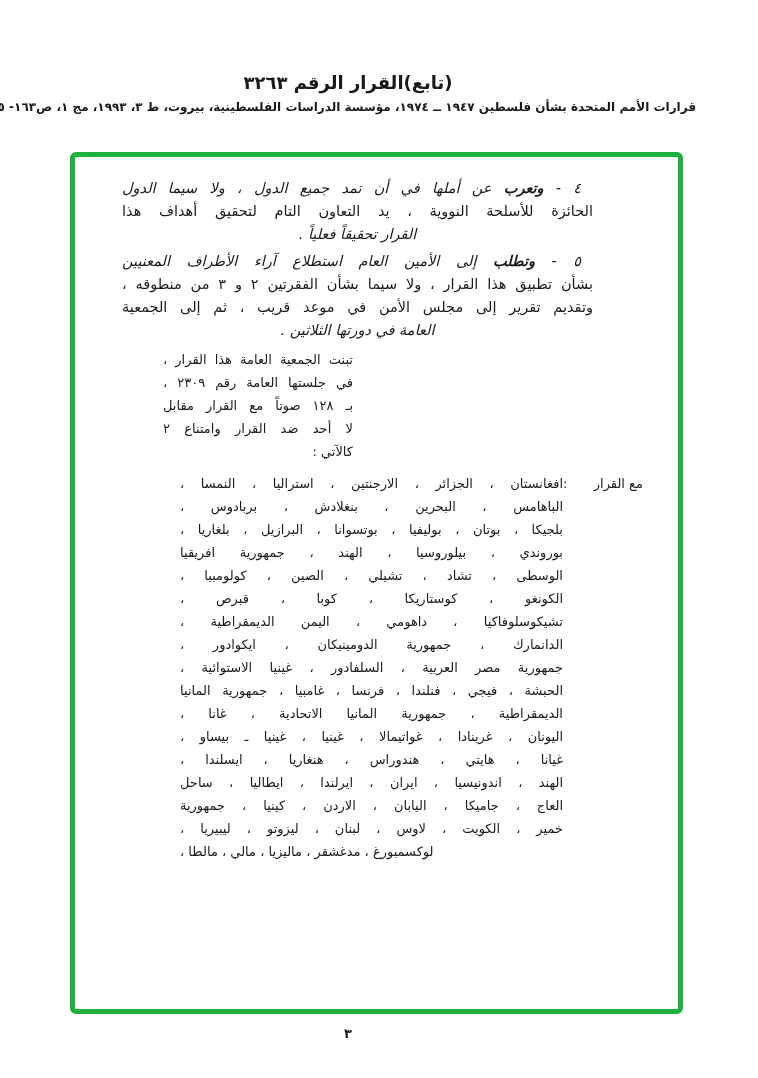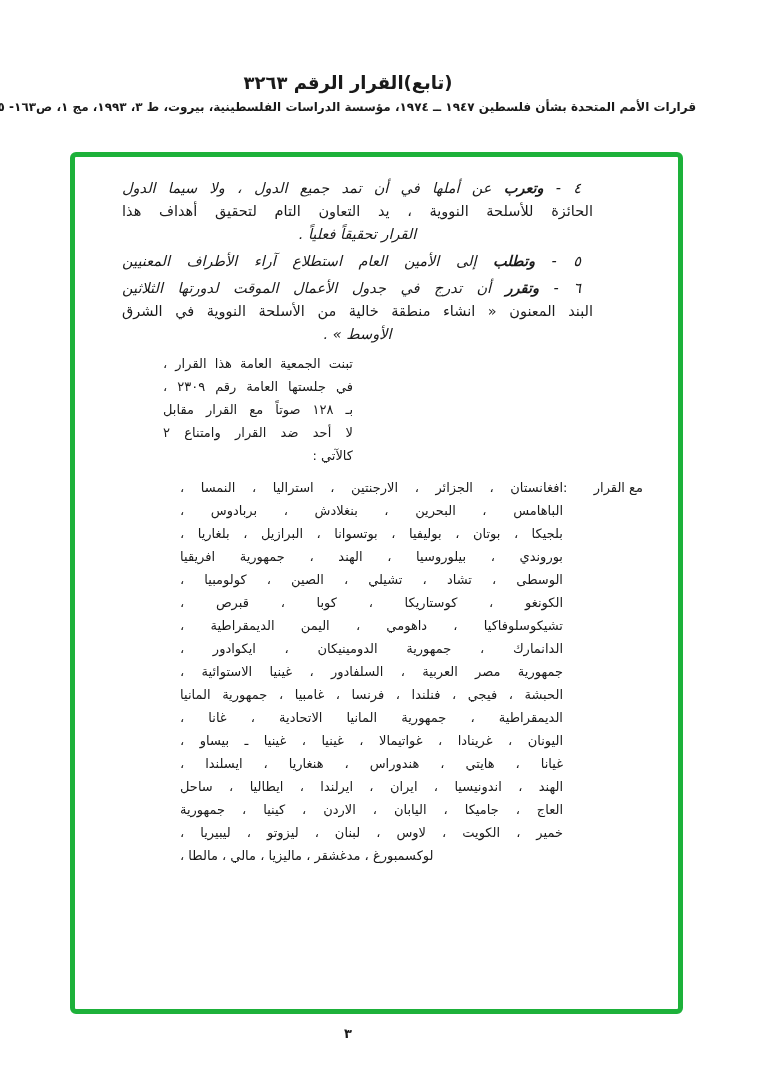--- a/index.html
+++ b/index.html
@@ -82,33 +82,27 @@
             <div>القرار تحقيقاً فعلياً .</div>
           </div>
       </div>
 
       <div class="para">
         <div class="first">
           <span>٥ -</span>
           <span class="kw">وتطلب</span>
           <span>إلى الأمين العام استطلاع آراء الأطراف المعنيين</span>
         </div>
+        <div class="plines">
+            <div>بشأن تطبيق هذا القرار ، ولا سيما بشأن الفقرتين ٢ و ٣ من منطوقه ،</div>
+            <div>وتقديم تقرير إلى مجلس الأمن في موعد قريب ، ثم إلى الجمعية</div>
+            <div>العامة في دورتها الثلاثين .</div>
+          </div>
       </div>
 
-      <div class="para">
-        <div class="first">
-          <span>٦ -</span>
-          <span class="kw">وتقرر</span>
-          <span>أن تدرج في جدول الأعمال الموقت لدورتها الثلاثين</span>
-        </div>
-        <div class="plines">
-            <div>البند المعنون « انشاء منطقة خالية من الأسلحة النووية في الشرق</div>
-            <div>الأوسط » .</div>
-          </div>
-      </div>
 
     </div>
 
     <div class="vote">
         <div>تبنت الجمعية العامة هذا القرار ،</div>
         <div>في جلستها العامة رقم ٢٣٠٩ ،</div>
         <div>بـ ١٢٨ صوتاً مع القرار مقابل</div>
         <div>لا أحد ضد القرار وامتناع ٢</div>
         <div>كالآتي :</div>
       </div>

